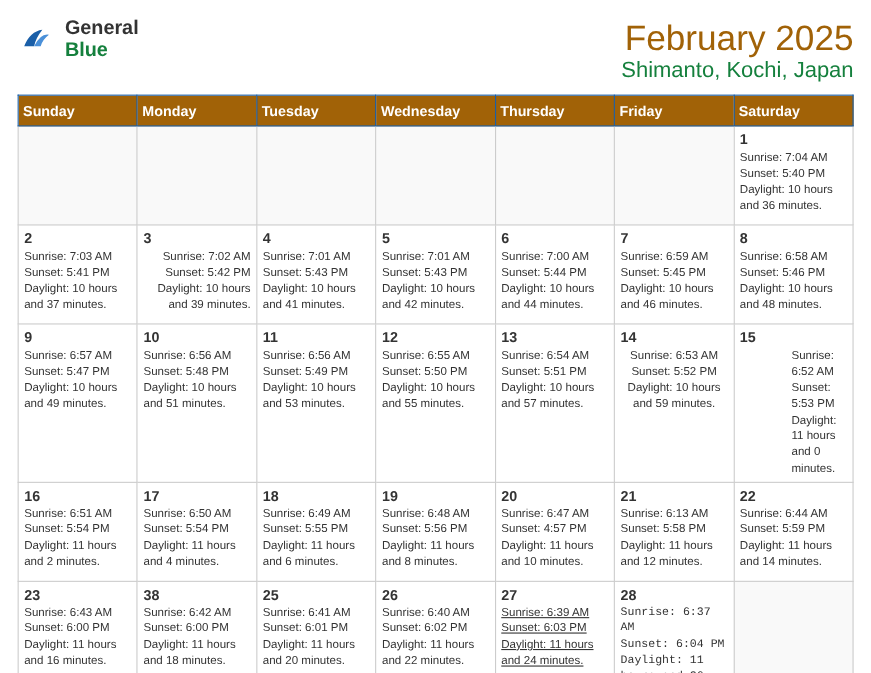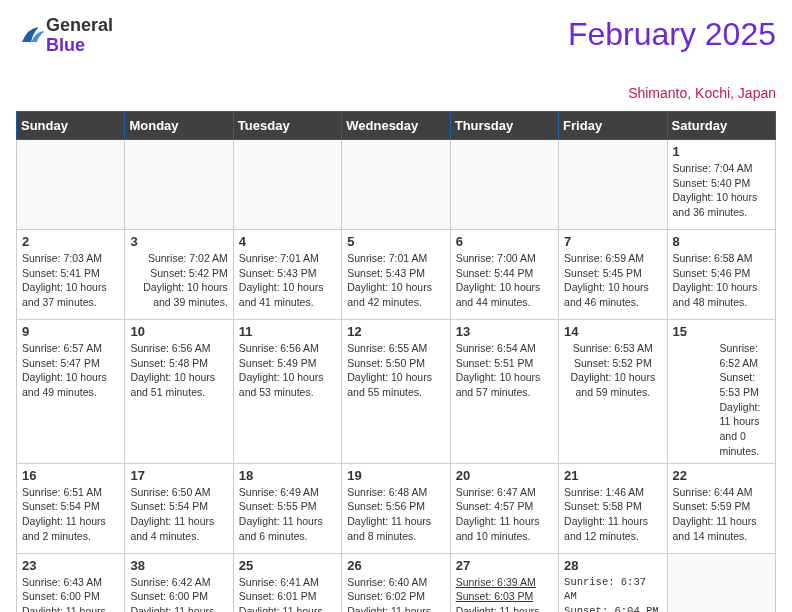--- a/index.html
+++ b/index.html
@@ -12,54 +12,53 @@
     }
     .header {
       display: flex;
       justify-content: space-between;
       align-items: flex-start;
       margin-bottom: 10px;
     }
     .logo {
       display: flex;
       align-items: center;
-      gap: 0;
+      gap: 13px;
       justify-content: space-between;
     }
     .logo-text {
       font-size: 18px;
       font-weight: bold;
       line-height: 1.1;
     }
     .logo-text .general { color: #333; }
-    .logo-text .blue { color: #6d28d9; }
+    .logo-text .blue { color: #15803d; }
     .logo-bird {
       width: 30px;
       height: 30px;
     }
     .title-block {
       text-align: right;
     }
     .month-year {
       font-size: 32px;
-      color: #6d28d9;
+      color: #a16207;
       font-weight: normal;
     }
     .location {
-      font-size: 14px;
-      color: #be185d;
-      margin-top: 32px;
+      font-size: 20px;
+      color: #15803d;
     }
     table {
       width: 100%;
       border-collapse: collapse;
       table-layout: fixed;
     }
     thead th {
-      background: #404040;
+      background: #a16207;
       color: #fff;
       font-size: 13px;
       padding: 6px 4px;
       text-align: left;
       border: 1px solid #1a5fa8;
     }
     tbody td {
       border: 1px solid #ccc;
       vertical-align: top;
       padding: 4px 5px;
@@ -243,21 +242,21 @@
 Daylight: 11 hours and 8 minutes.</div>
         </td>
         <td>
           <div class="day-num">20</div>
           <div class="day-info" style="white-space: pre-line;">Sunrise: 6:47 AM
 Sunset: 4:57 PM
 Daylight: 11 hours and 10 minutes.</div>
         </td>
         <td>
           <div class="day-num">21</div>
-          <div class="day-info" style="white-space: pre-line;">Sunrise: 1:46 AM
+          <div class="day-info" style="white-space: pre-line;">Sunrise: 6:13 AM
 Sunset: 5:58 PM
 Daylight: 11 hours and 12 minutes.</div>
         </td>
         <td>
           <div class="day-num">22</div>
           <div class="day-info" style="white-space: pre-line;">Sunrise: 6:44 AM
 Sunset: 5:59 PM
 Daylight: 11 hours and 14 minutes.</div>
         </td>
       </tr>

